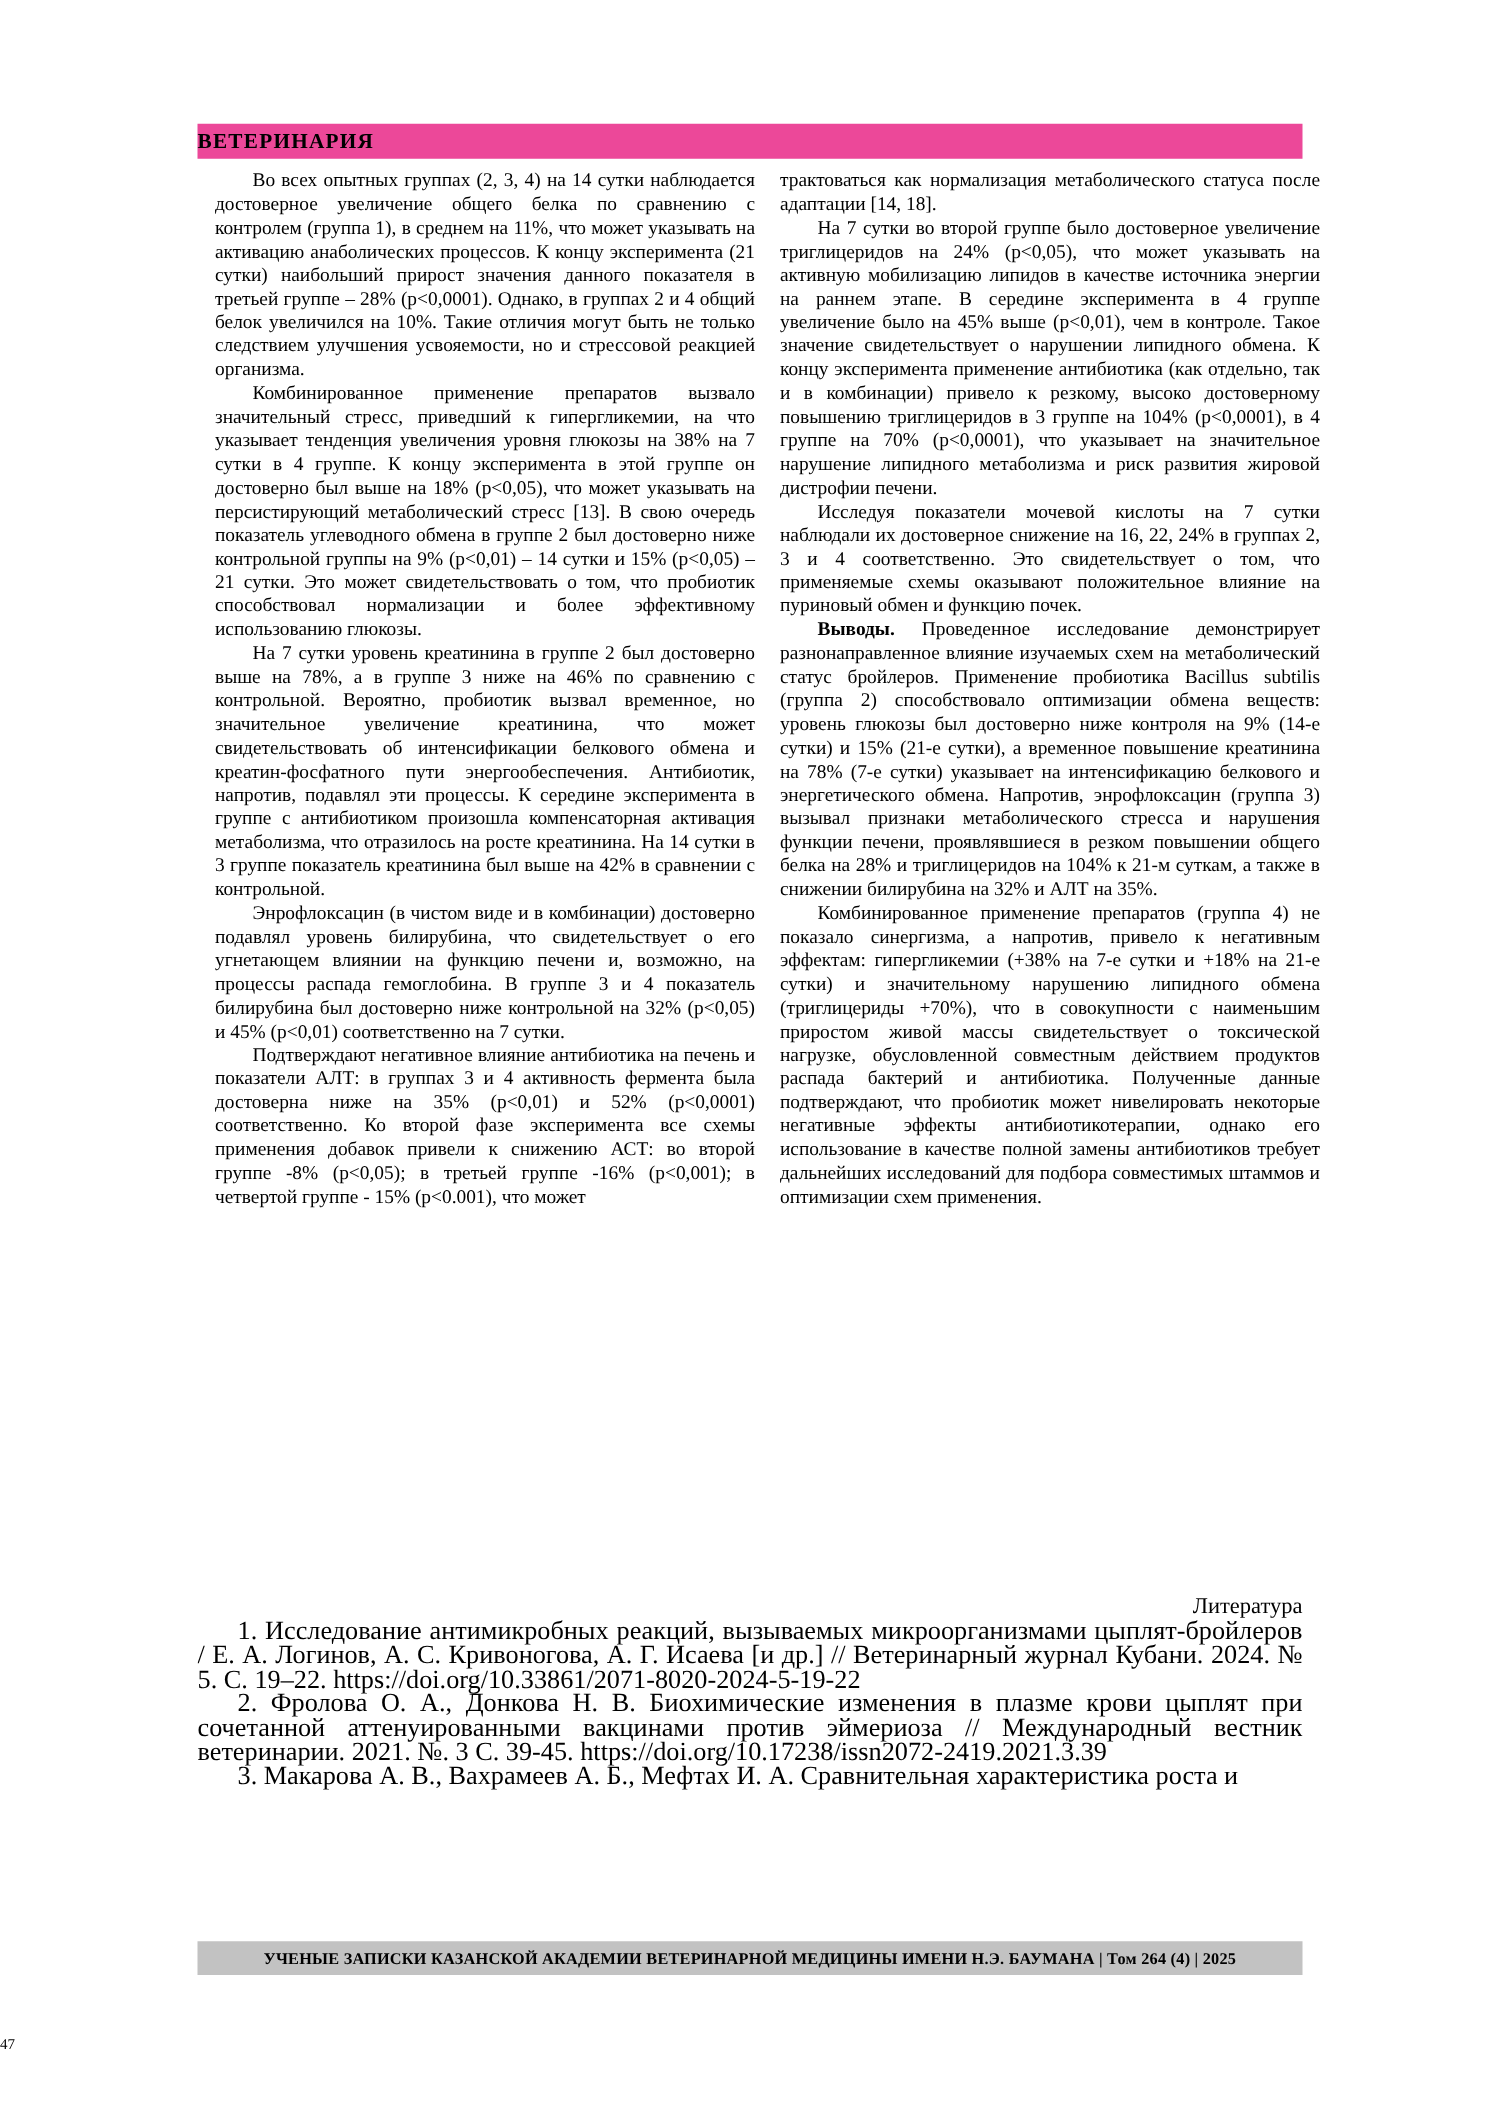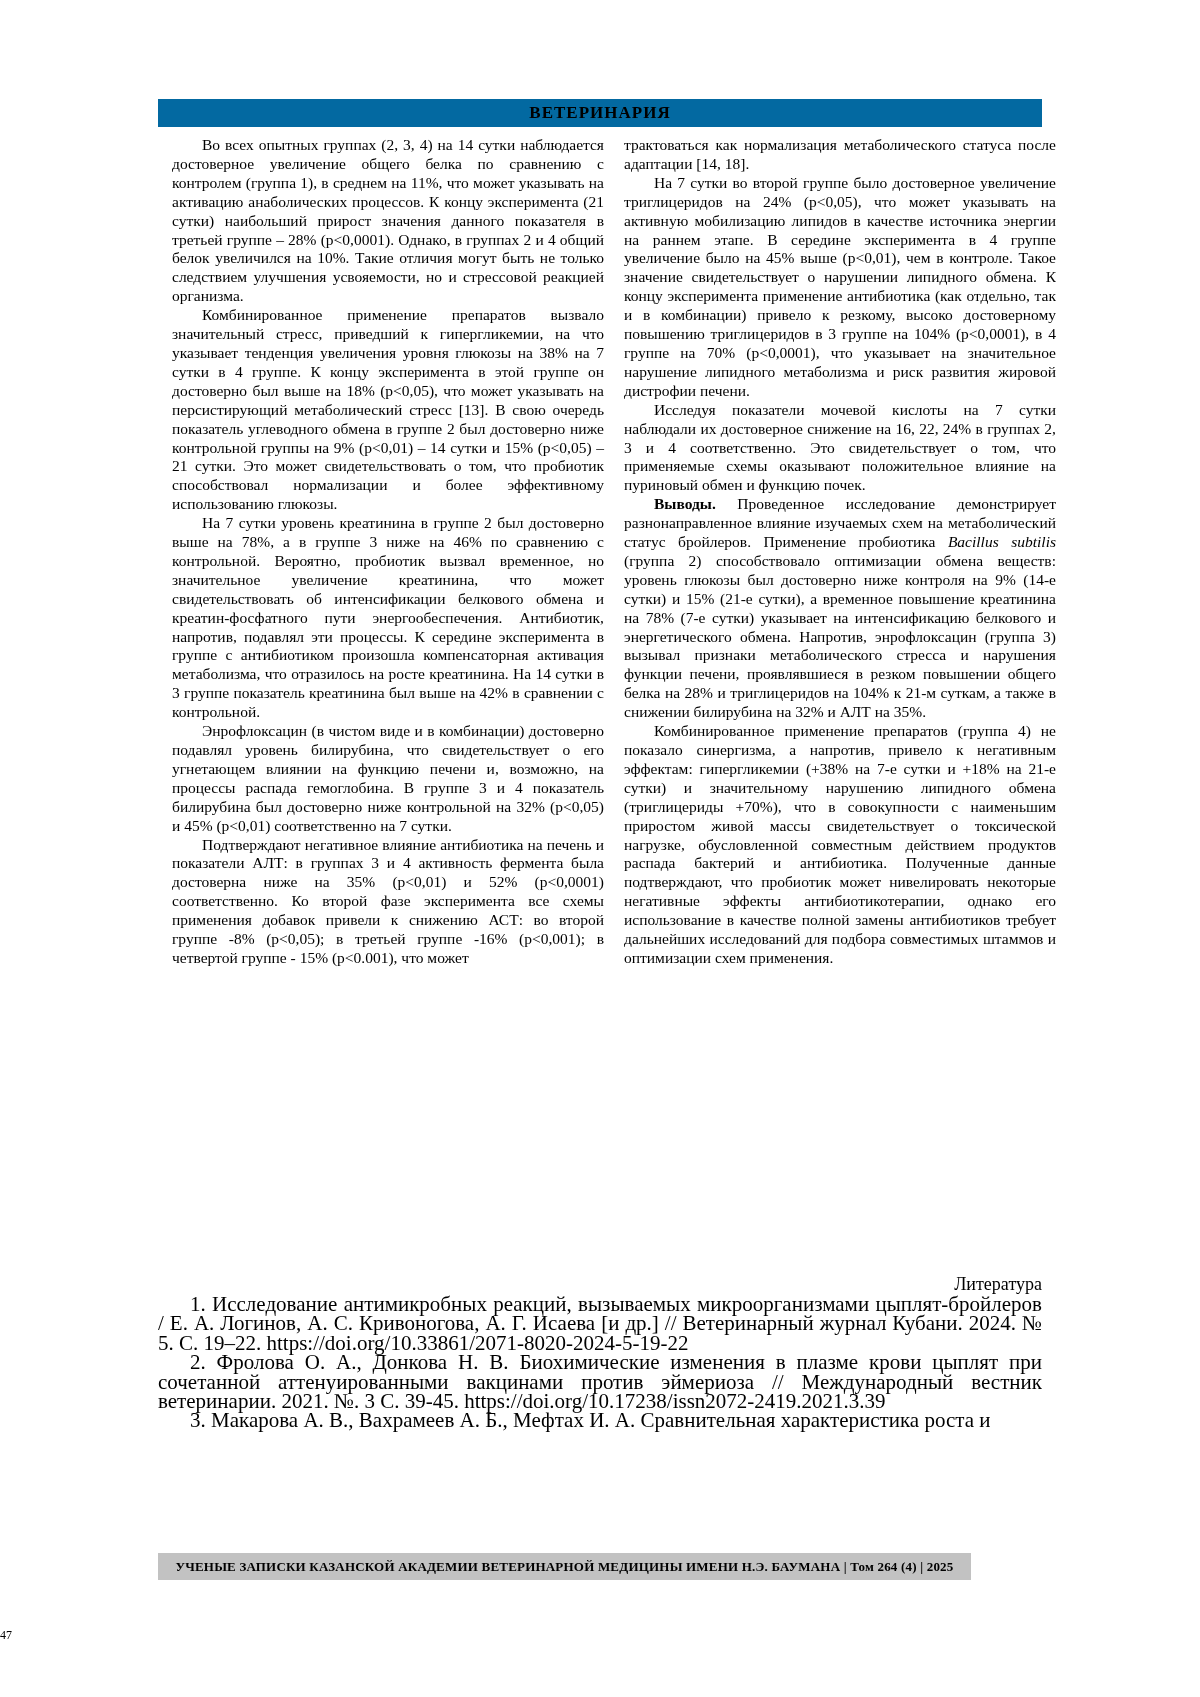--- a/index.html
+++ b/index.html
@@ -11,22 +11,22 @@
     margin: 0 auto;
     background: #ffffff;
     font-family: "Liberation Serif", "DejaVu Serif", serif;
     color: #000000;
     overflow: hidden;
   }
   .header-bar {
     position: absolute;
     left: 158px; top: 99px;
     width: 884px; height: 28px;
-    background: #0369a1;
-    display: flex; align-items: center; justify-content: center;
+    background: #ec4899;
+    display: flex; align-items: center; justify-content: flex-start;
     font-weight: bold;
     font-size: 17px;
     letter-spacing: 1px;
   }
   .columns {
     position: absolute;
     left: 172px; top: 136px;
     width: 884px; height: 1136px;
     display: flex;
     gap: 20px;
@@ -35,21 +35,21 @@
   .col {
     width: 432px;
     text-align: justify;
     font-size: 15.5px;
     line-height: 18.9px;
     hyphens: auto;
   }
   .para { text-indent: 30px; }
   .para.noindent { text-indent: 0; }
   .b { font-weight: bold; }
-  .i { font-style: italic; }
+  .i { }
   .ref-title {
     position: absolute;
     left: 158px; top: 1274px;
     width: 884px;
     text-align: right;
     font-weight: normal;
     font-size: 18px;
   }
   .refs {
     position: absolute;
@@ -59,21 +59,21 @@
     text-align: justify;
     font-size: 21px;
     line-height: 19.4px;
     overflow: hidden;
     hyphens: auto;
   }
   .ref { text-indent: 32px; }
   .footer-bar {
     position: absolute;
     left: 158px; top: 1553px;
-    width: 813px; height: 27px;
+    width: 884px; height: 27px;
     background: #c2c2c2;
     display: flex; align-items: center; justify-content: center;
     font-weight: bold;
     font-size: 13px;
     letter-spacing: 0.2px;
   }
   .page-num {
     position: absolute;
     left: 0; top: 1628px;
     width: 100%;

